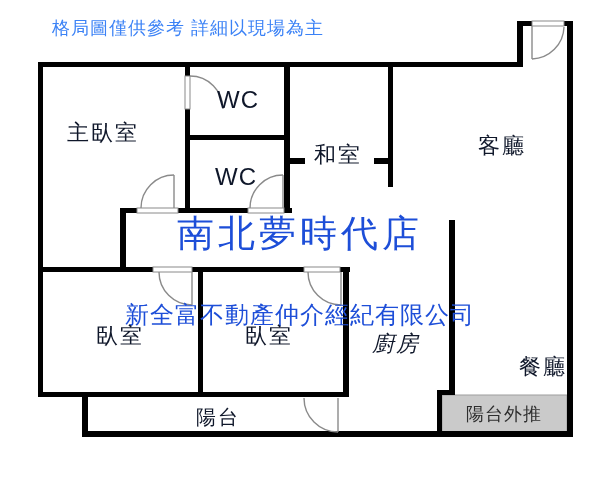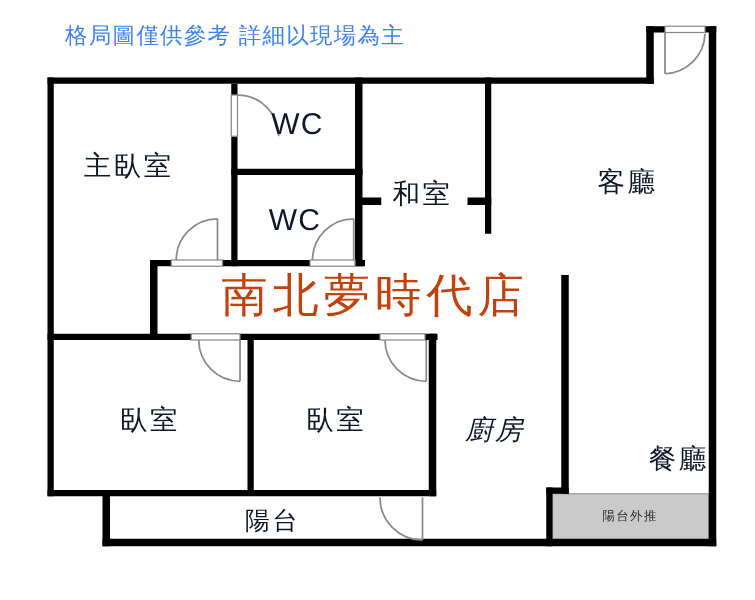--- a/index.html
+++ b/index.html
@@ -14,32 +14,32 @@
   .label{
     position:absolute;
     transform:translate(-50%,-50%);
     white-space:nowrap;
     color:#0f172a;
     line-height:1;
   }
   .room{font-size:22px;letter-spacing:2px;}
   .wc{font-size:24px;letter-spacing:1px;}
   .balcony{font-size:20px;letter-spacing:2px;}
-  .balcony-ext{font-size:10px;letter-spacing:1px;color:#2e2e2e;}
+  .balcony-ext{font-size:18px;letter-spacing:1px;color:#2e2e2e;}
   .disclaimer{
     position:absolute;left:52px;top:16px;
     font-size:18px;letter-spacing:1px;color:#3b82f6;
     white-space:nowrap;
   }
   .watermark{
     position:absolute;
     transform:translate(-50%,-50%);
     white-space:nowrap;
-    font-family:Liberation Sans, sans-serif;
-    color:#c2410c;
+    font-family:Liberation Mono, monospace;
+    color:#1d4ed8;
     line-height:1;
   }
   .wm-store{font-size:37px;letter-spacing:4px;}
   .wm-company{font-size:24px;letter-spacing:1px;}
 </style>
 </head>
 <body>
 
 <div id="stage">
 
@@ -103,20 +103,21 @@
       <line x1="532" y1="26" x2="532" y2="59"></line>
       <path d="M532,59 A33,33 0 0 0 564,27"></path>
       <line x1="338" y1="398" x2="338" y2="432"></line>
       <path d="M304,398 A34,34 0 0 0 338,432"></path>
     </g>
   </svg>
 
   <div class="disclaimer">格局圖僅供參考 詳細以現場為主</div>
 
   <div class="watermark wm-store" style="left:300px;top:236px;">南北夢時代店</div>
+  <div class="watermark wm-company" style="left:300px;top:317px;">新全富不動產仲介經紀有限公司</div>
 
   <div class="label room" style="left:103px;top:133px;">主臥室</div>
   <div class="label wc" style="left:238px;top:100px;">WC</div>
   <div class="label wc" style="left:236px;top:177px;">WC</div>
   <div class="label room" style="left:338px;top:111px;margin-top:44px;">和室</div>
   <div class="label room" style="left:502px;top:148px;font-family:Liberation Mono, monospace;">客廳</div>
   <div class="label room" style="left:120px;top:336px;">臥室</div>
   <div class="label room" style="left:269px;top:336px;">臥室</div>
   <div class="label room" style="left:396px;top:344px;font-style:italic;">廚房</div>
   <div class="label room" style="left:543px;top:367px;">餐廳</div>

